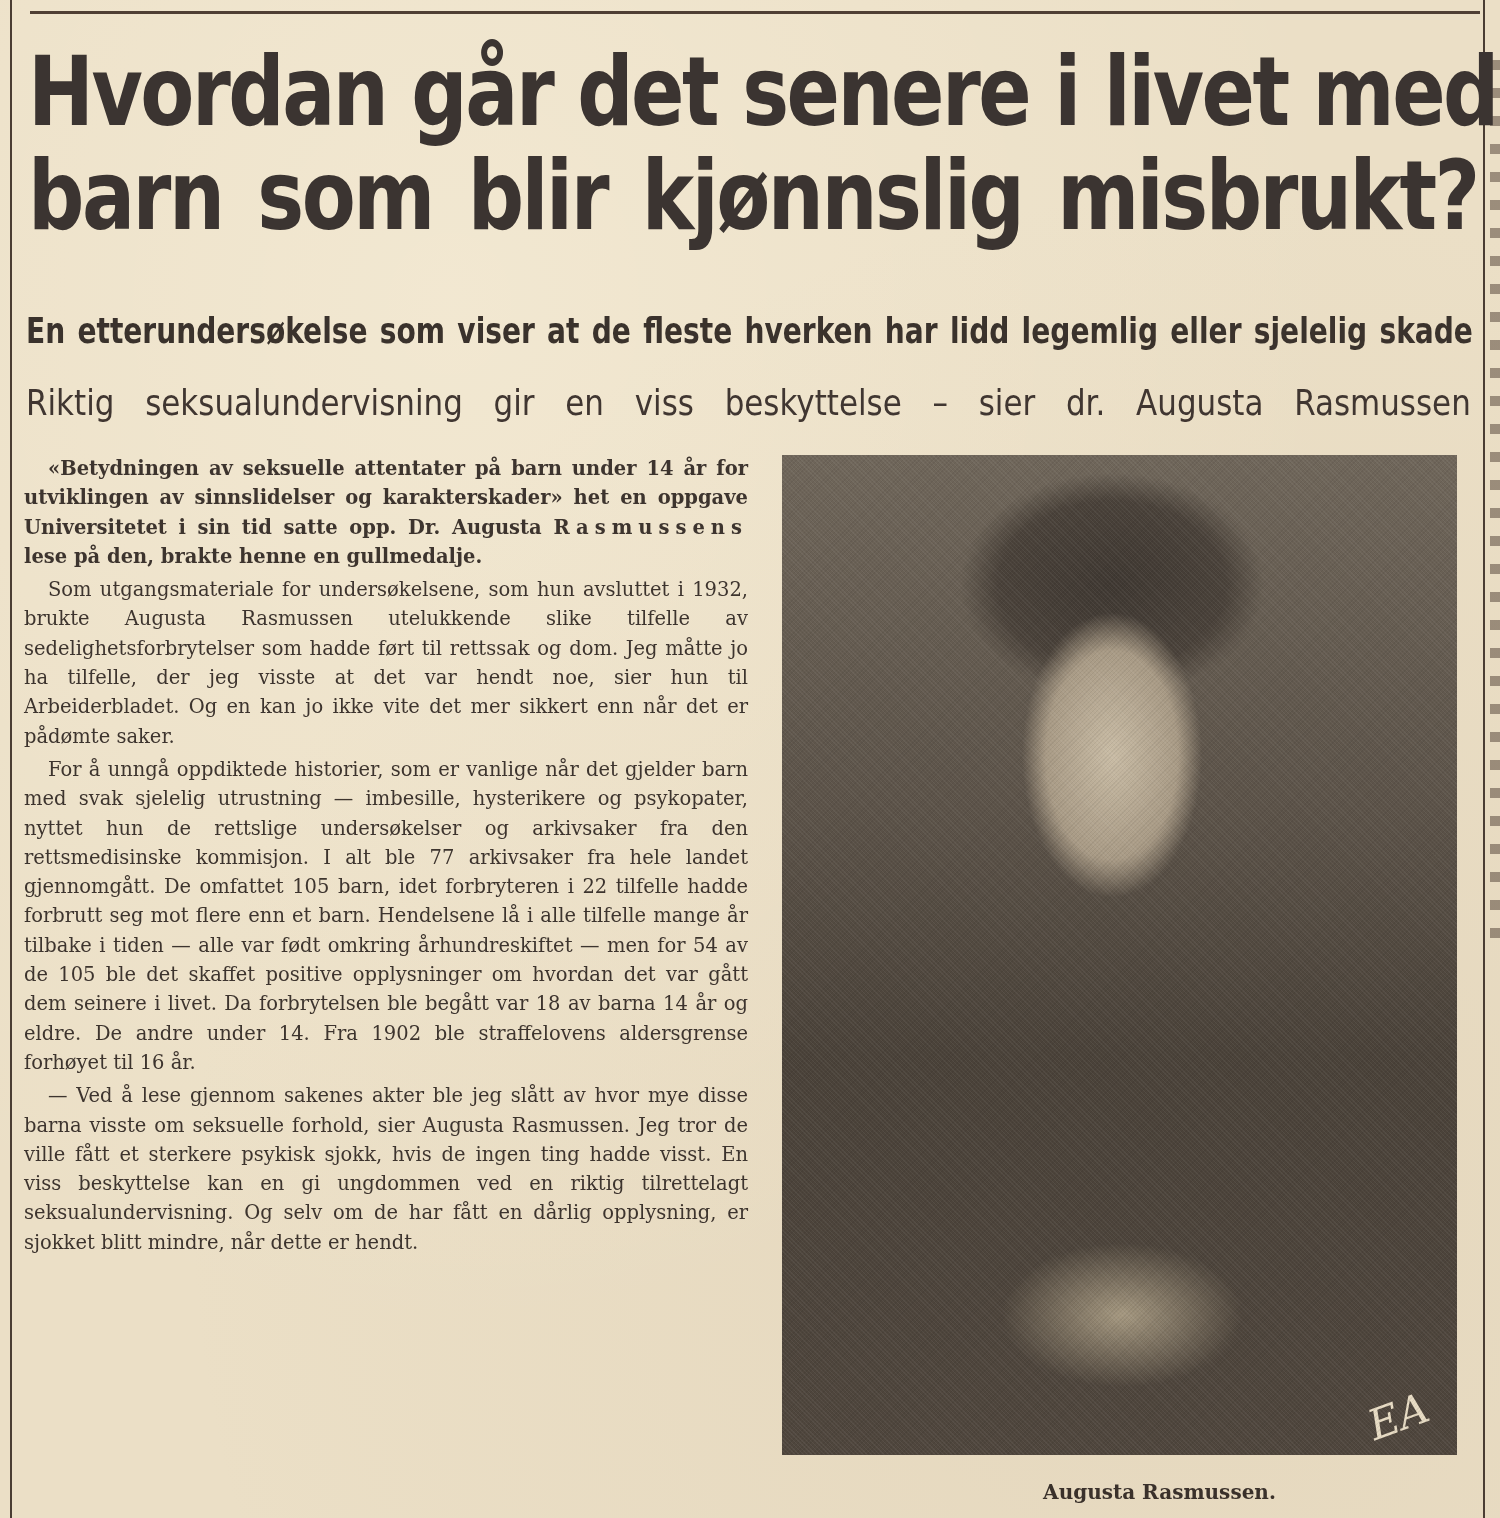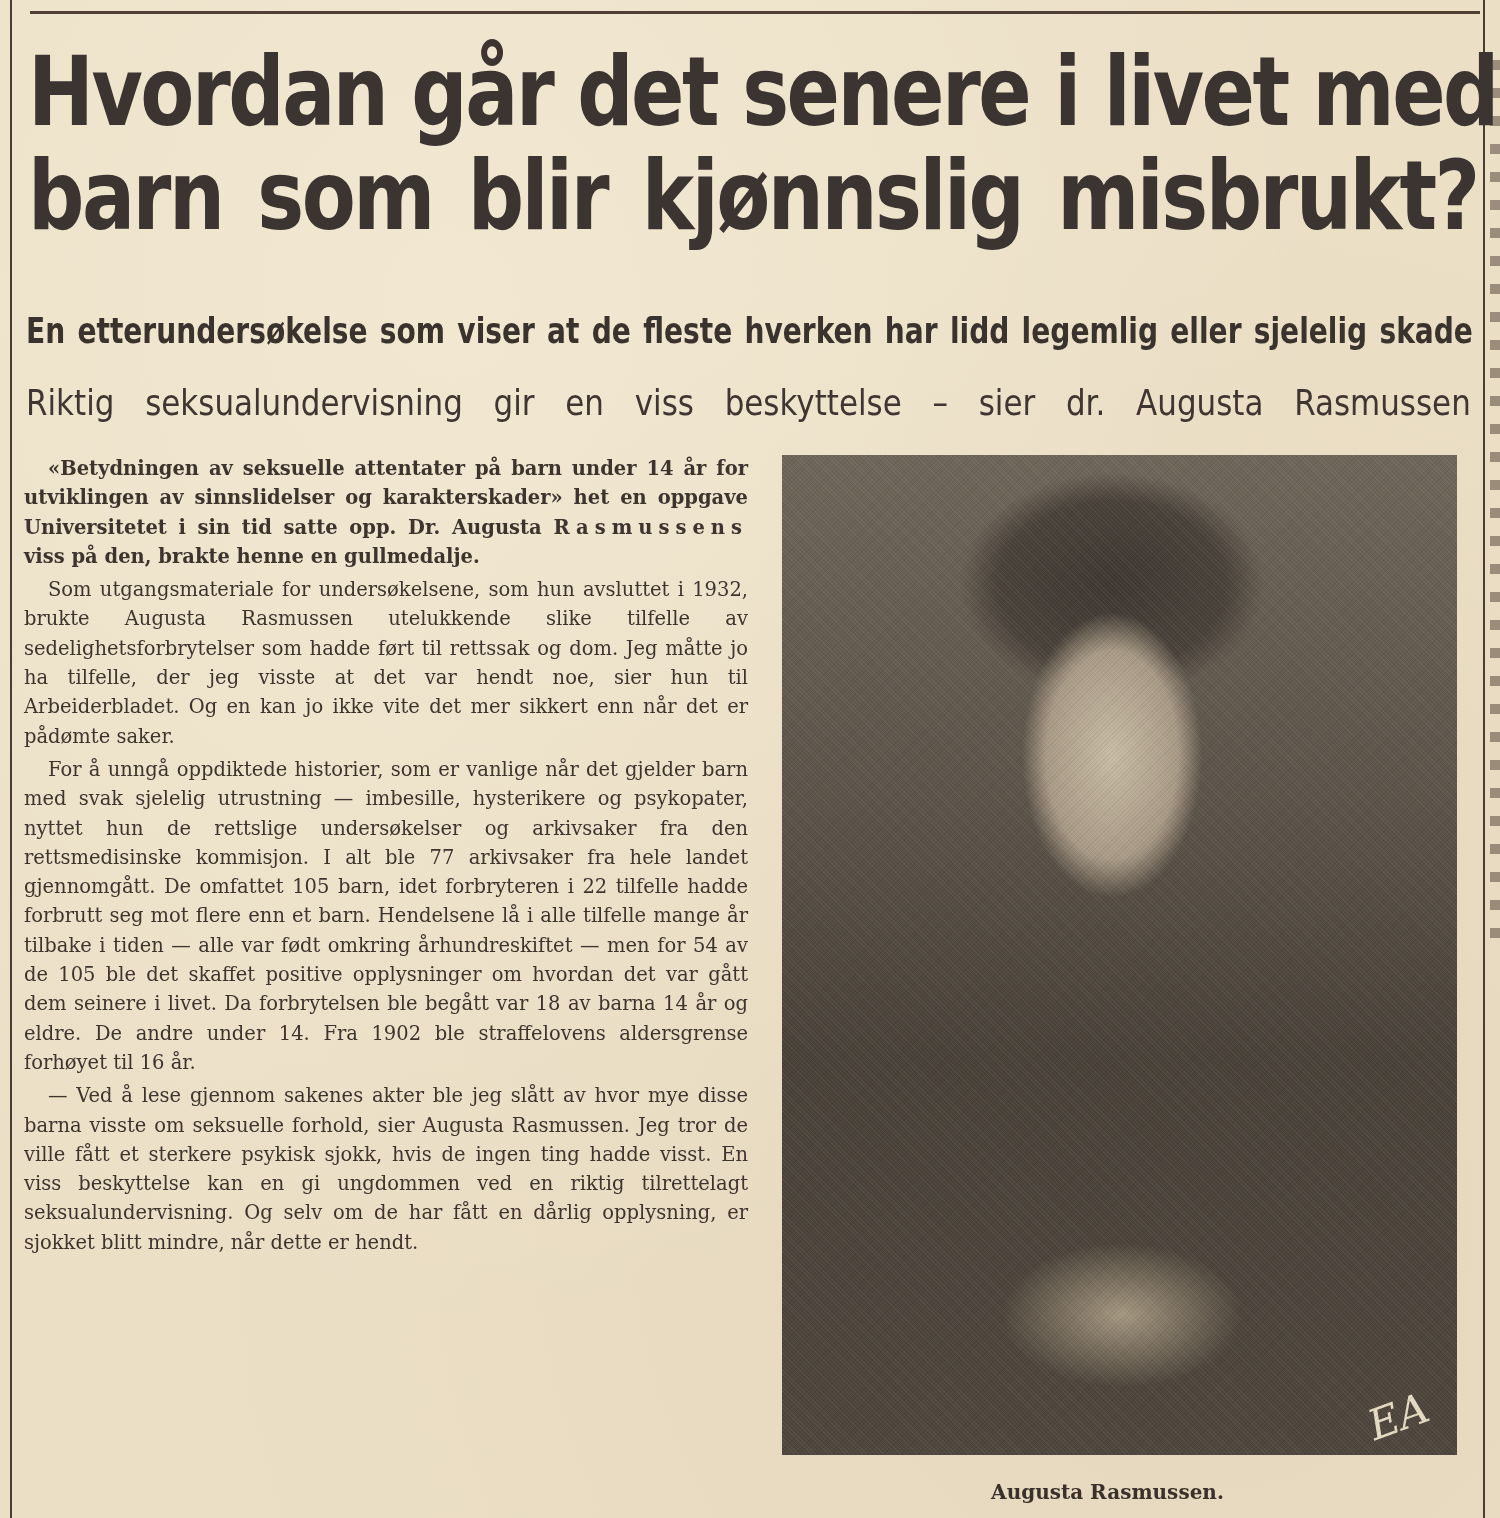--- a/index.html
+++ b/index.html
@@ -100,21 +100,21 @@
     content: ""; position: absolute; inset: 0;
     background: repeating-linear-gradient(45deg, rgba(255,255,255,0.05) 0 1px, transparent 1px 3px),
                 repeating-linear-gradient(-45deg, rgba(0,0,0,0.06) 0 1px, transparent 1px 3px);
   }
   .photo .monogram {
     position: absolute; right: 28px; bottom: 14px;
     font-family: "DejaVu Serif", serif; font-style: italic;
     font-size: 42px; color: #e8dcc4; transform: rotate(-20deg);
   }
   .caption {
-    position: absolute; left: 770px; top: 1480px; width: 675px;
+    position: absolute; left: 822px; top: 1480px; width: 675px;
     text-align: center;
     font-family: "DejaVu Serif", serif;
     font-weight: bold;
     font-size: 20px;
     color: #3a312b;
   }
 </style>
 </head>
 <body>
 
@@ -126,21 +126,21 @@
 
 <h1 class="headline" style="margin:0;">
   <span class="line">Hvordan går det senere i livet med</span>
   <span class="line">barn som blir kjønnslig misbrukt?</span>
 </h1>
 
 <div class="subhead">En etterundersøkelse som viser at de fleste hverken har lidd legemlig eller sjelelig skade</div>
 <div class="deck">Riktig seksualundervisning gir en viss beskyttelse – sier dr. Augusta Rasmussen</div>
 
 <div class="body-col">
-  <p class="lead"><span>«Betydningen av seksuelle attentater på barn under 14 år for utviklingen av sinnslidelser og karakterskader» het en oppgave Universitetet i sin tid satte opp. Dr. Augusta </span><span class="spaced">Rasmussens</span><span> viss på den, brakte henne en gullmedalje.</span></p>
+  <p class="lead"><span>«Betydningen av seksuelle attentater på barn under 14 år for utviklingen av sinnslidelser og karakterskader» het en oppgave Universitetet i sin tid satte opp. Dr. Augusta </span><span class="spaced">Rasmussens</span><span> lese på den, brakte henne en gullmedalje.</span></p>
   <p>Som utgangsmateriale for undersøkelsene, som hun avsluttet i 1932, brukte Augusta Rasmussen utelukkende slike tilfelle av sedelighetsforbrytelser som hadde ført til rettssak og dom. Jeg måtte jo ha tilfelle, der jeg visste at det var hendt noe, sier hun til Arbeiderbladet. Og en kan jo ikke vite det mer sikkert enn når det er pådømte saker.</p>
   <p>For å unngå oppdiktede historier, som er vanlige når det gjelder barn med svak sjelelig utrustning — imbesille, hysterikere og psykopater, nyttet hun de rettslige undersøkelser og arkivsaker fra den rettsmedisinske kommisjon. I alt ble 77 arkivsaker fra hele landet gjennomgått. De omfattet 105 barn, idet forbryteren i 22 tilfelle hadde forbrutt seg mot flere enn et barn. Hendelsene lå i alle tilfelle mange år tilbake i tiden — alle var født omkring århundreskiftet — men for 54 av de 105 ble det skaffet positive opplysninger om hvordan det var gått dem seinere i livet. Da forbrytelsen ble begått var 18 av barna 14 år og eldre. De andre under 14. Fra 1902 ble straffelovens aldersgrense forhøyet til 16 år.</p>
   <p>— Ved å lese gjennom sakenes akter ble jeg slått av hvor mye disse barna visste om seksuelle forhold, sier Augusta Rasmussen. Jeg tror de ville fått et sterkere psykisk sjokk, hvis de ingen ting hadde visst. En viss beskyttelse kan en gi ungdommen ved en riktig tilrettelagt seksualundervisning. Og selv om de har fått en dårlig opplysning, er sjokket blitt mindre, når dette er hendt.</p>
 </div>
 
 <div class="photo">
   <span class="monogram">EA</span>
 </div>
 <div class="caption">Augusta Rasmussen.</div>
 

